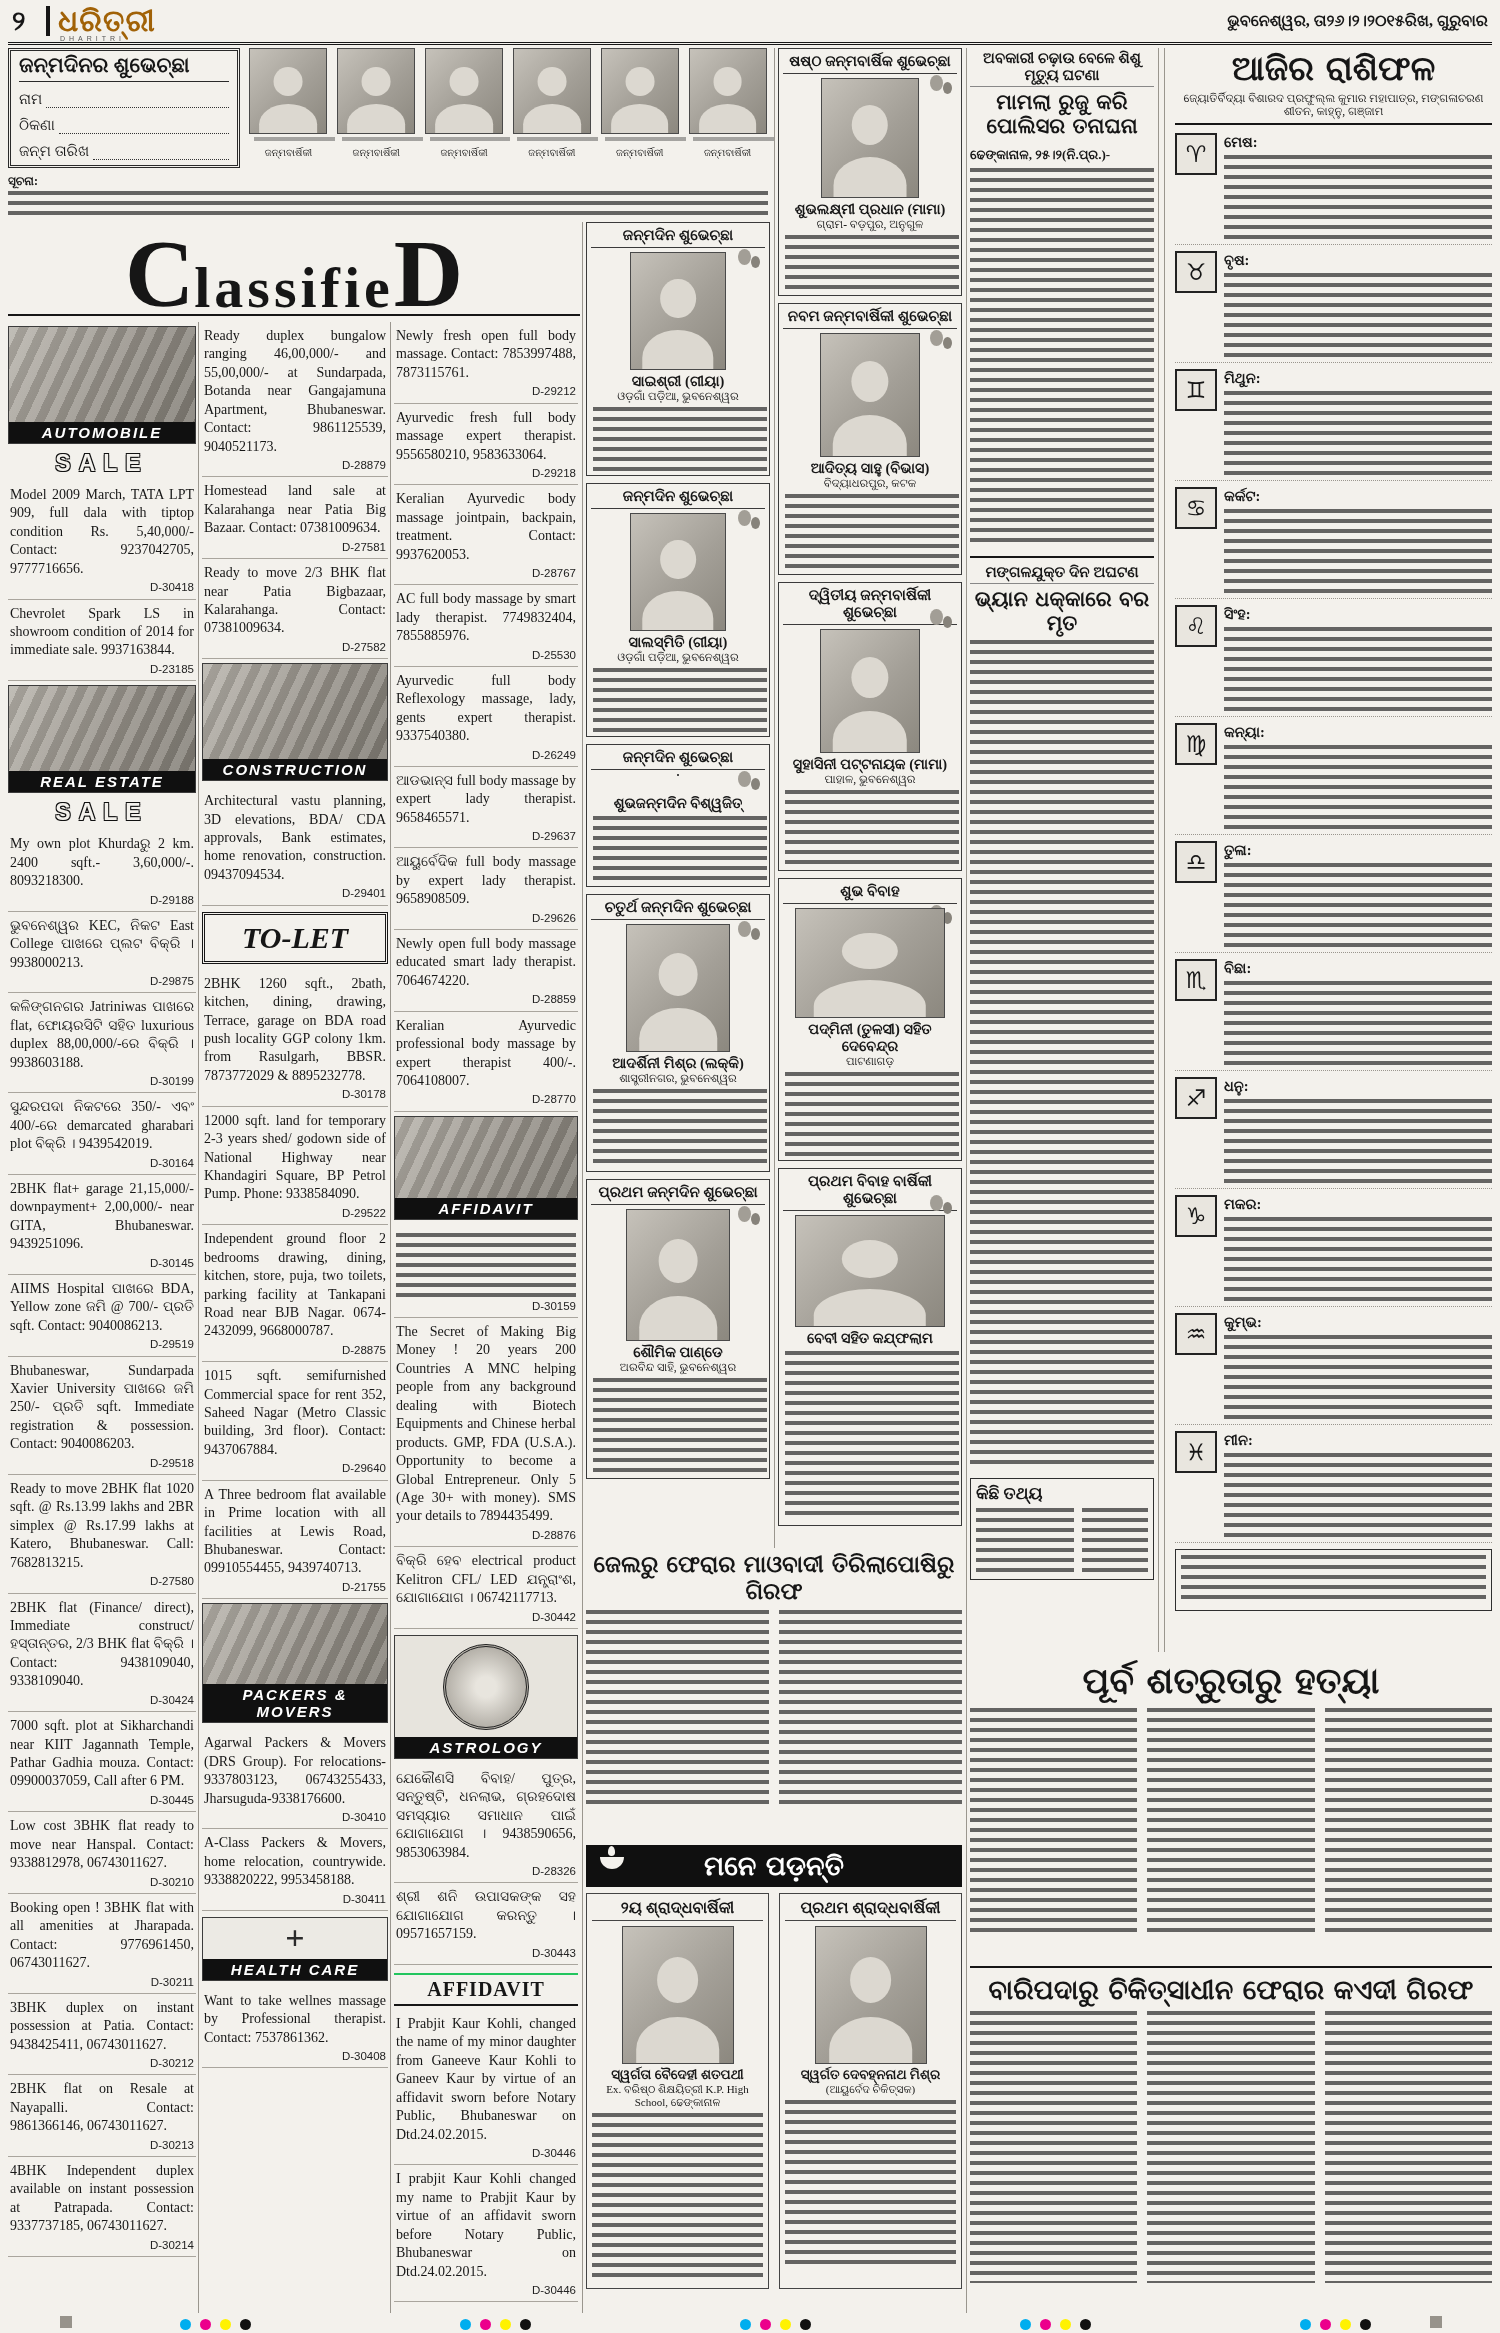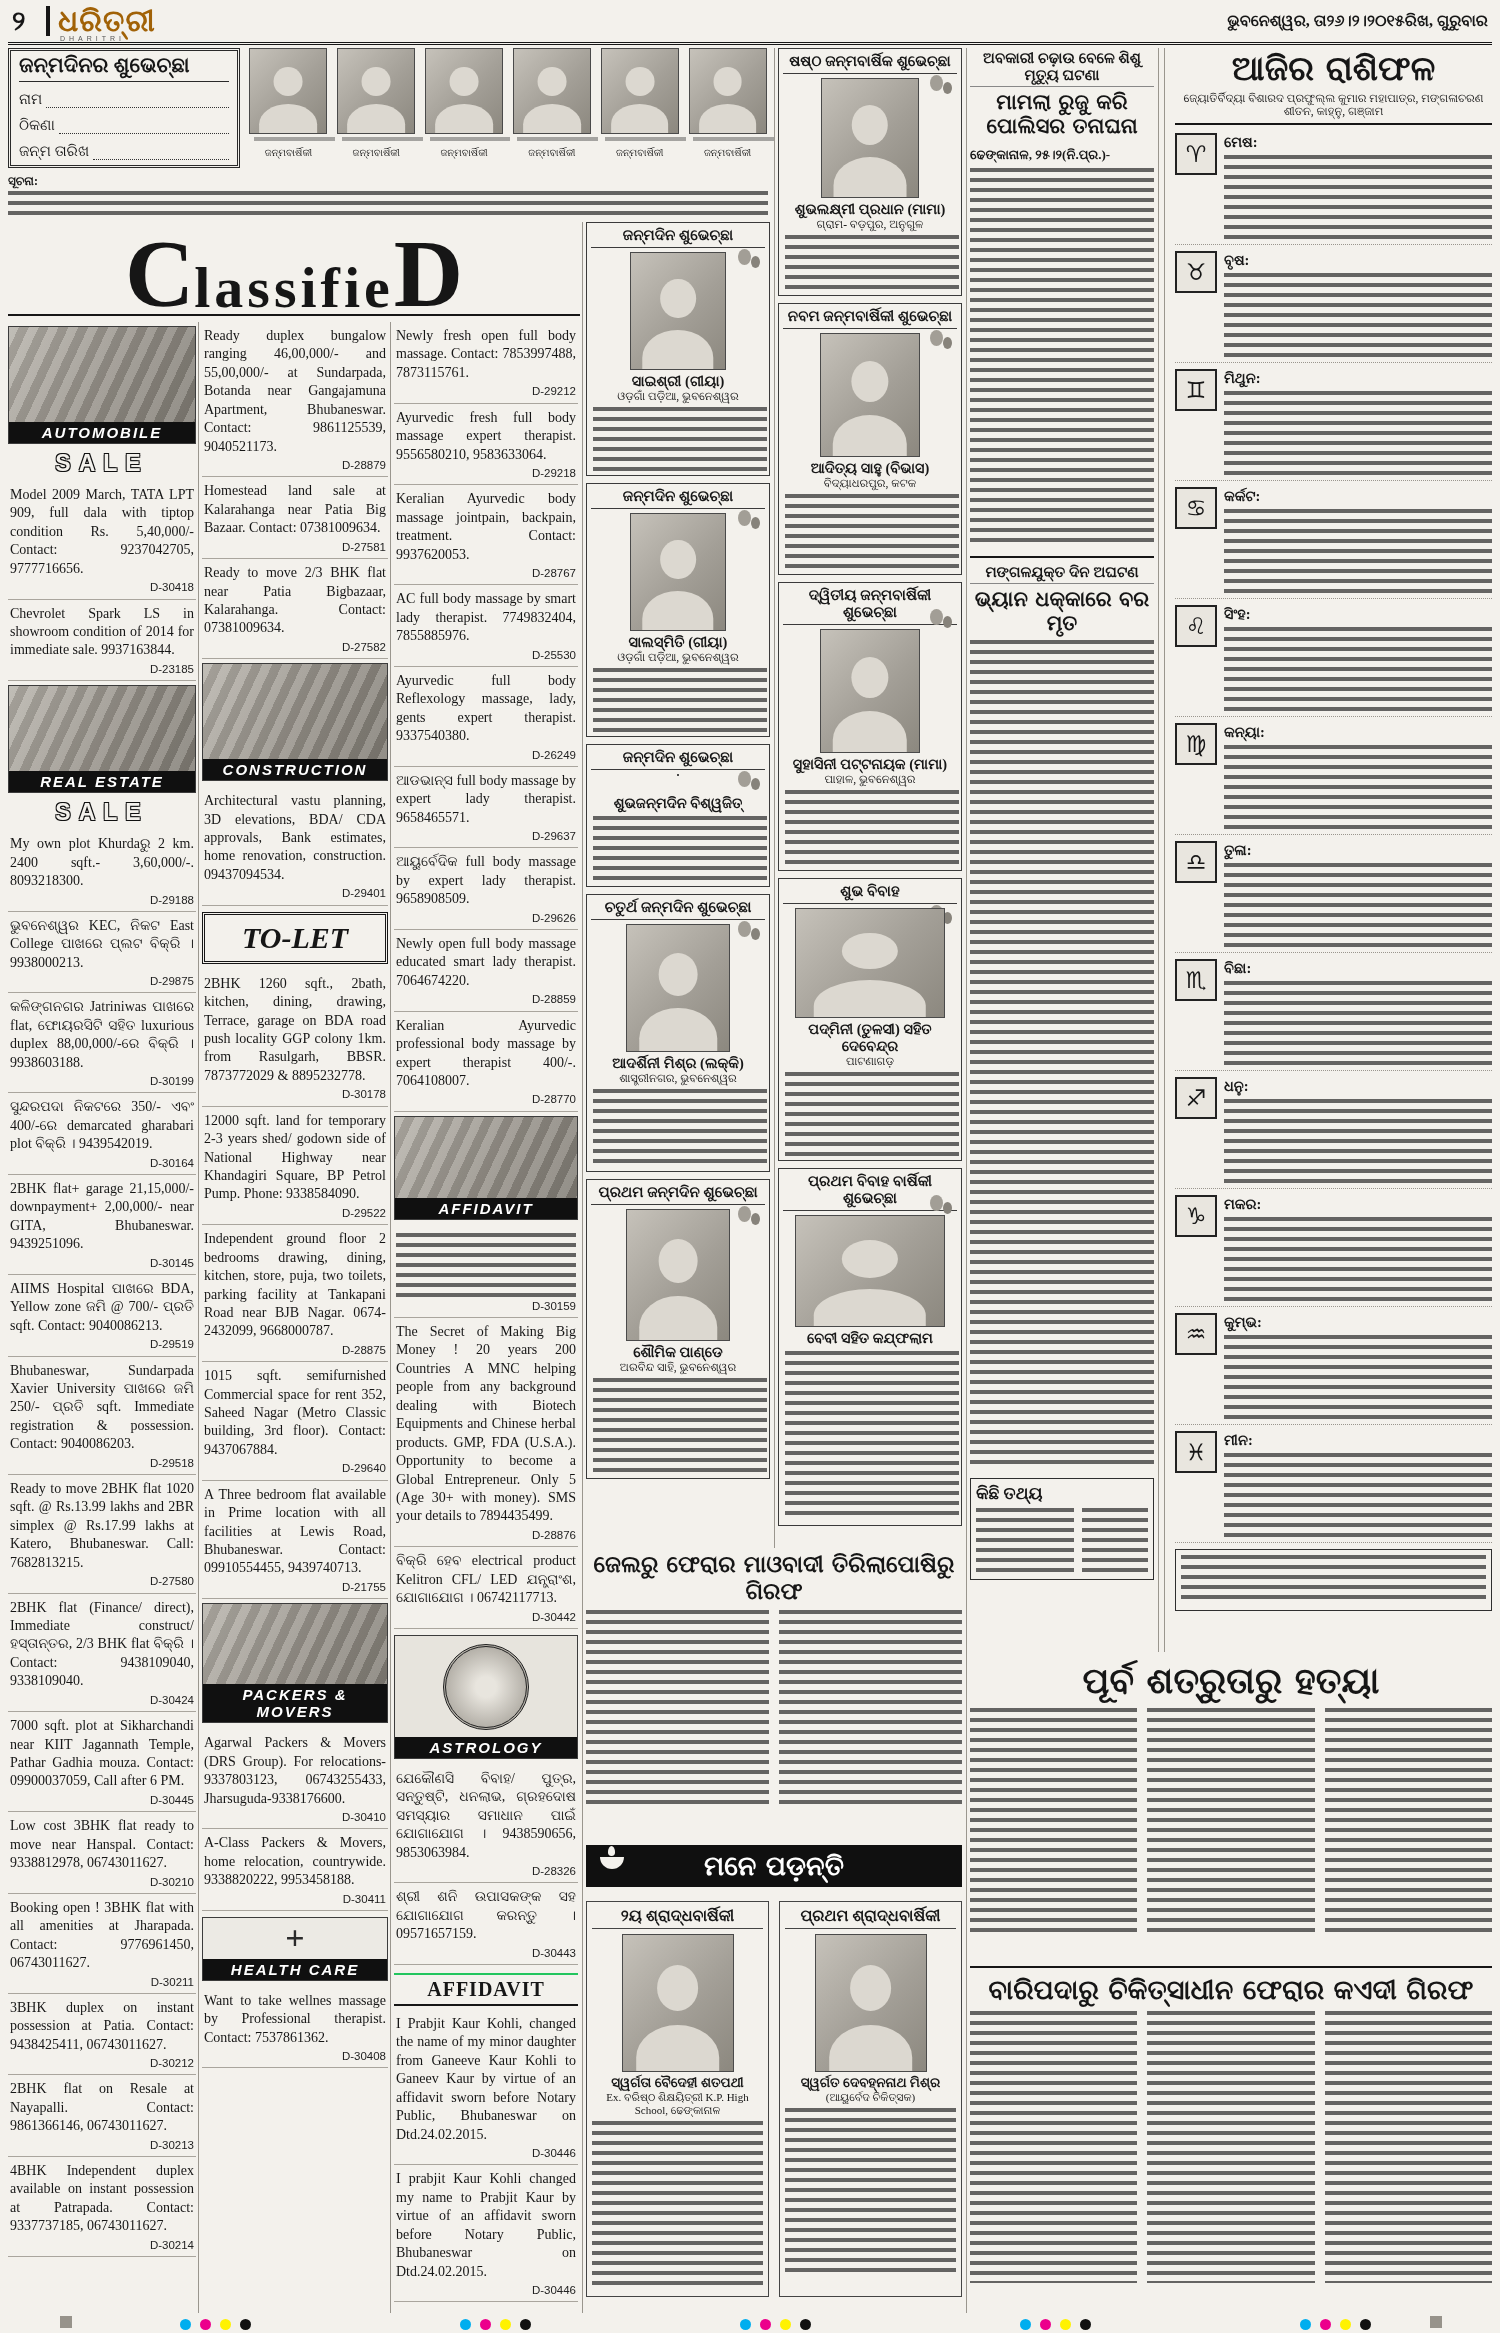--- a/index.html
+++ b/index.html
@@ -78,21 +78,21 @@
   .body-sim{margin-top:5px;}
   .twocol,.threecol{display:flex;gap:10px;margin-top:6px;}
   .twocol .sim,.threecol .sim{flex:1;}
   .factbox{border:1px solid #2e2e2e;padding:5px;}
   .factbox h3{font-size:17px;font-weight:bold;margin-bottom:4px;}
   .factcols{display:flex;gap:8px;}
   
   .rem-banner{background:#101010;color:#fff;text-align:center;font-size:27px;font-weight:bold;padding:5px 0;position:relative;font-family:"DejaVu Sans",sans-serif;}
   .diya{position:absolute;left:14px;top:12px;width:24px;height:12px;background:#f3f1ec;border-radius:0 0 14px 14px;}
   .diya::before{content:"";position:absolute;left:8px;top:-11px;width:7px;height:10px;background:#f3f1ec;border-radius:50% 50% 50% 50%/62% 62% 38% 38%;}
-  .remcards{display:flex;gap:10px;margin-top:14px;}
+  .remcards{display:flex;gap:10px;margin-top:6px;}
   .remcard{flex:1;border:1px solid #444;padding:5px;overflow:hidden;}
   .remcard h4{text-align:center;font-size:16px;font-weight:bold;border-bottom:1px solid #444;padding-bottom:3px;margin-bottom:5px;}
   .remcard .photo{width:112px;height:138px;}
   .rem-name{font-weight:bold;font-size:13.5px;text-align:center;margin-top:3px;}
   .rem-role{font-size:11px;text-align:center;margin-bottom:4px;}
   
   .horo{border-left:1px solid #9a968e;padding-left:10px;}
   .horo-title{font-size:34px;font-weight:bold;text-align:center;font-family:"DejaVu Sans",sans-serif;}
   .horo-sub{font-size:11.5px;text-align:center;border-bottom:2px solid #161616;padding:3px 4px 5px;margin-bottom:2px;}
   .z{display:flex;gap:7px;height:118px;padding-top:6px;border-bottom:1px dotted #9a968e;overflow:hidden;}

